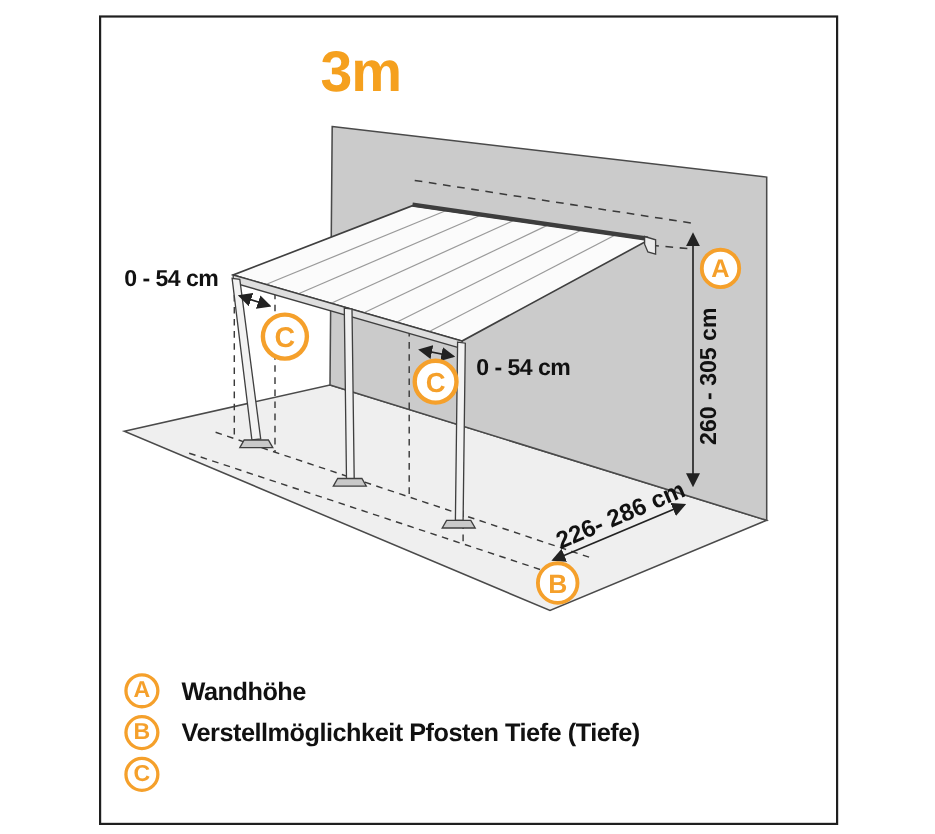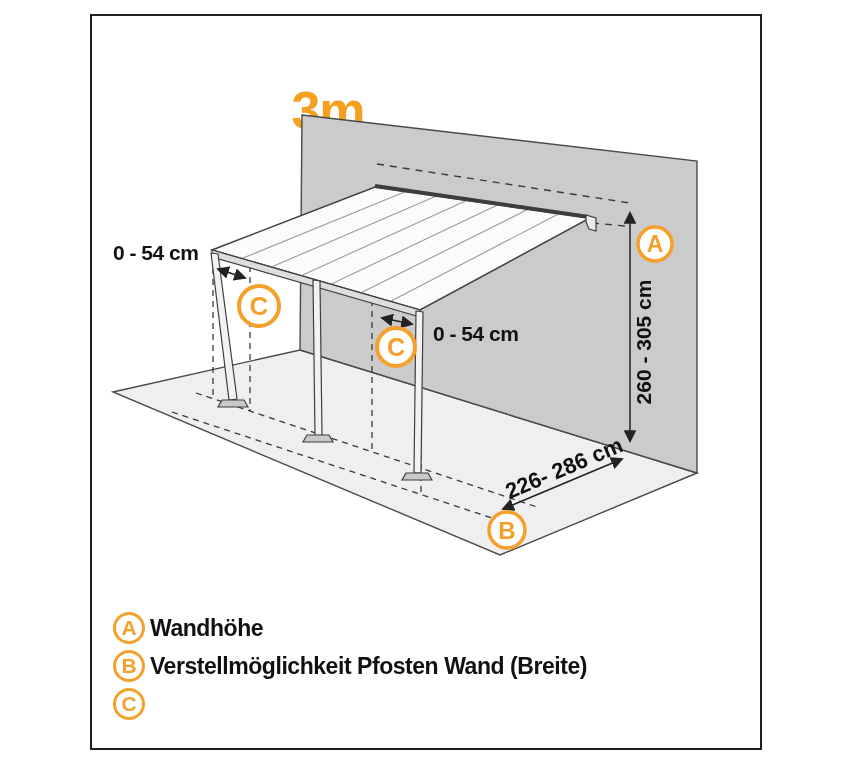--- a/index.html
+++ b/index.html
@@ -1,31 +1,31 @@
 <!DOCTYPE html>
 <html><head>
 <meta charset="utf-8">
 <style>
   html,body{margin:0;padding:0;background:#ffffff;}
   .canvas{position:relative;width:850px;height:758px;background:#ffffff;overflow:hidden;
           font-family:"Liberation Sans",sans-serif;}
   .frame{position:absolute;left:90px;top:14px;width:668px;height:732px;
          border:2px solid #1f1f1f;background:#ffffff;}
   .title{position:absolute;left:248px;top:36px;width:160px;text-align:center;
-         font-size:52px;font-weight:bold;color:#F5A01E;letter-spacing:-1px;margin-top:44px;}
+         font-size:52px;font-weight:bold;color:#F5A01E;letter-spacing:-1px;}
   svg.diagram{position:absolute;left:0;top:0;width:850px;height:758px;}
   .legend{position:absolute;left:113px;top:612px;}
   .legend-row{position:absolute;left:0;display:flex;align-items:center;height:32px;white-space:nowrap;}
   .legend-row.r0{top:0;}
   .legend-row.r1{top:38px;}
   .legend-row.r2{top:76px;}
   .legend-badge{display:inline-flex;align-items:center;justify-content:center;
         width:26px;height:26px;border:3px solid #F5A02B;border-radius:50%;
         color:#F5A02B;font-size:21px;font-weight:bold;flex:0 0 auto;background:#fff;}
-  .legend-label{margin-left:5px;font-size:23px;font-weight:bold;color:#111;letter-spacing:-0.45px;}
+  .legend-label{margin-left:20px;font-size:23px;font-weight:bold;color:#111;letter-spacing:-0.45px;}
   text.dim{font-family:"Liberation Sans",sans-serif;font-weight:bold;fill:#111;}
   text.badge-letter{font-family:"Liberation Sans",sans-serif;font-weight:bold;fill:#F5A02B;
         text-anchor:middle;}
 </style>
 </head>
 <body>
 
 <div class="canvas">
 
   <div class="frame"></div>
@@ -114,20 +114,20 @@
     </g>
   </svg>
 
   <div class="legend">
     <div class="legend-row r0">
       <span class="legend-badge">A</span>
       <span class="legend-label">Wandhöhe</span>
     </div>
     <div class="legend-row r1">
       <span class="legend-badge">B</span>
-      <span class="legend-label">Verstellmöglichkeit Pfosten Wand (Breite)</span>
+      <span class="legend-label">Verstellmöglichkeit Pfosten Tiefe (Tiefe)</span>
     </div>
     <div class="legend-row r2">
       <span class="legend-badge">C</span>
     </div>
   </div>
 
 </div>
 
 </body></html>

